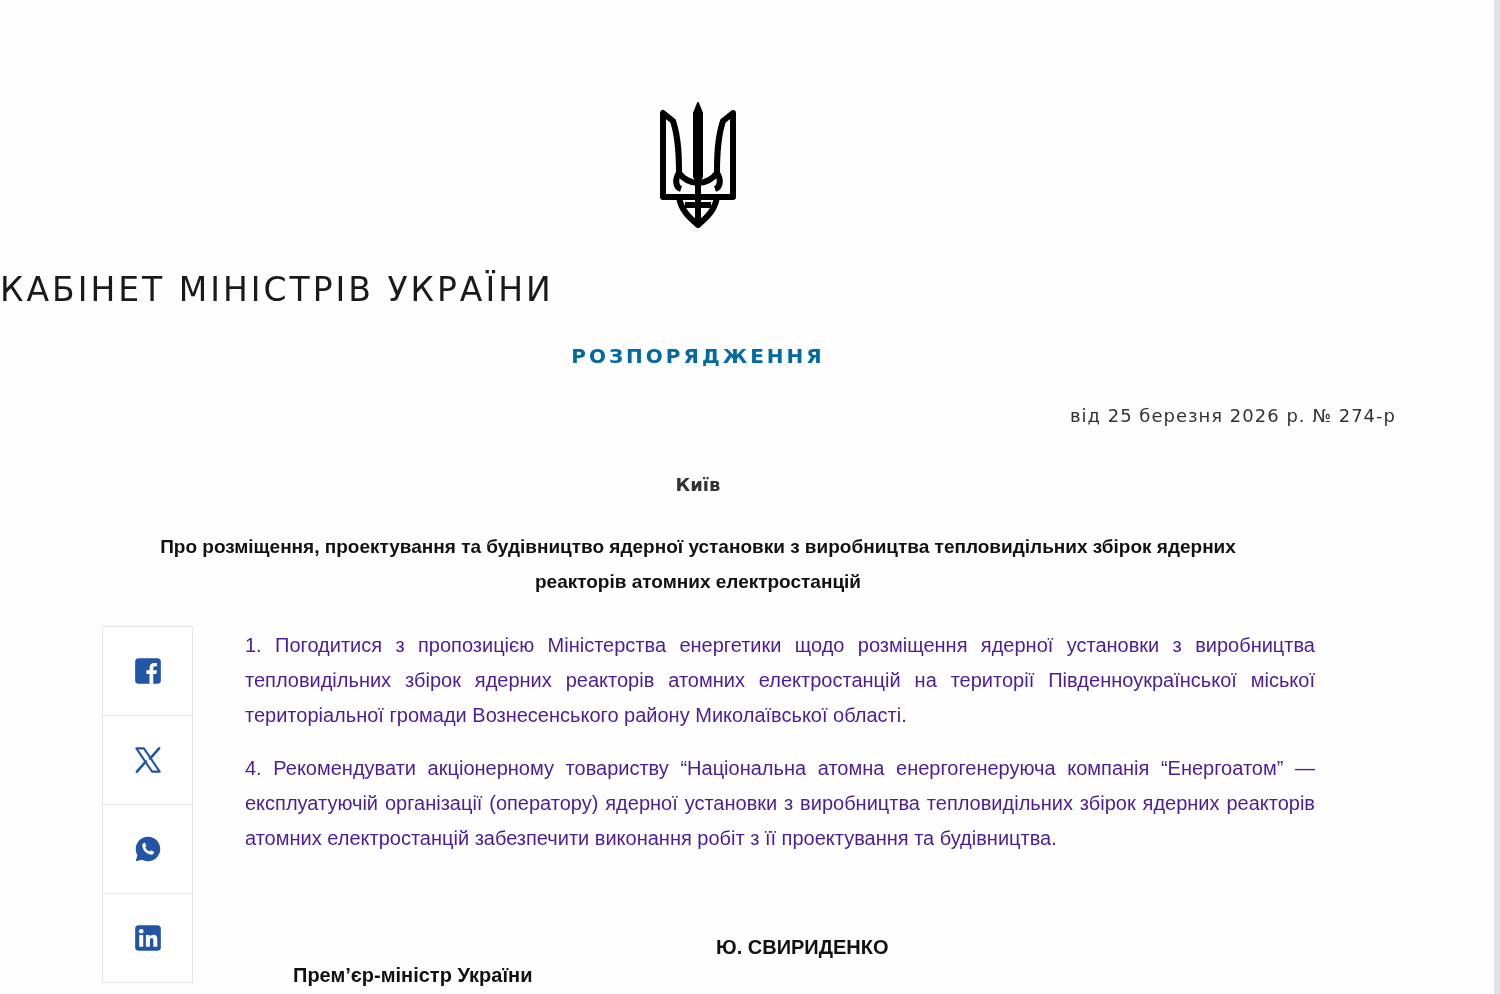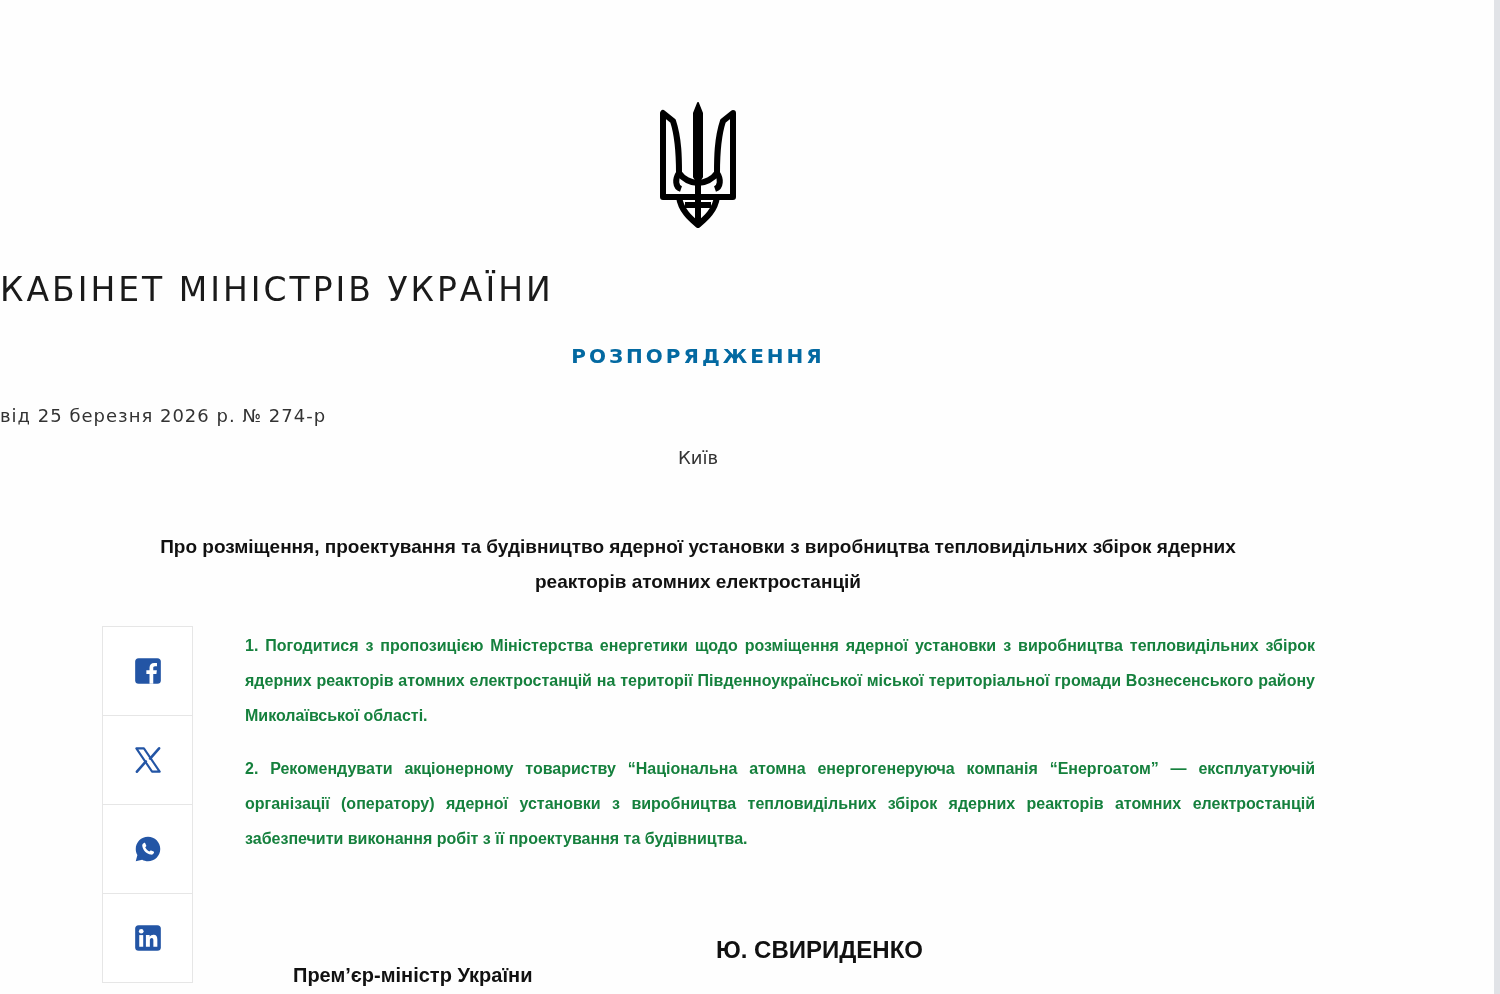--- a/index.html
+++ b/index.html
@@ -18,56 +18,55 @@
     .org-title {
       position: absolute; left: 0; width: 1396px; top: 270px; 
       font-size: 33px; letter-spacing: 3px; font-weight: 500; color: #1a1a1a;
       font-family: "DejaVu Sans", sans-serif;
     }
     .doc-type {
       position: absolute; left: 0; width: 1396px; top: 344px; text-align: center;
       font-size: 20px; letter-spacing: 3px; font-weight: bold; color: #0369a1;
     }
     .doc-date {
-      position: absolute; left: 0; width: 1396px; top: 405px; text-align: left;
+      position: absolute; left: 0; width: 1396px; top: 405px; text-align: right;
       font-size: 18px; letter-spacing: 1px; color: #333;
     }
     .doc-place {
-      position: absolute; left: 0; width: 1396px; top: 447px; text-align: center;
-      font-size: 18px; color: #333;
+      position: absolute; left: 0; width: 1396px; top: 474px; text-align: center;
+      font-size: 18px; color: #333; font-weight: bold;
     }
     .doc-heading {
       position: absolute; left: 120px; width: 1156px; top: 529px; text-align: center;
       font-size: 19px; font-weight: bold; line-height: 35px; color: #111;
       font-family: "Liberation Sans", sans-serif;
     }
     .share {
       position: absolute; left: 102px; top: 626px; width: 89px;
       border: 1px solid #e6e6e6; background: #fff;
     }
     .share-btn {
       height: 88px; display: flex; align-items: center; justify-content: center;
       border-bottom: 1px solid #e6e6e6; cursor: pointer;
     }
     .share-btn:last-child { border-bottom: none; }
     .share-btn svg { width: 28px; height: 28px; }
     .body-text {
       position: absolute; left: 245px; width: 1070px; top: 628px;
-      font-size: 16px; line-height: 35px; color: #15803d; text-align: justify;
+      font-size: 20px; line-height: 35px; color: #4c1d95; text-align: justify;
       font-family: "Liberation Sans", sans-serif;
-      font-weight: bold;
     }
     .body-text p { margin: 0 0 18px 0; }
     .sign-title {
       position: absolute; left: 293px; top: 936px; font-size: 20px; font-weight: bold; color: #111;
       font-family: "Liberation Sans", sans-serif;
       margin-top: 28px;
     }
     .sign-name {
-      position: absolute; left: 716px; top: 936px; font-size: 24px; font-weight: bold; color: #111;
+      position: absolute; left: 716px; top: 936px; font-size: 20px; font-weight: bold; color: #111;
       font-family: "Liberation Sans", sans-serif;
     }
   </style>
 </head>
 <body>
 
 <div class="scrollbar"></div>
 
 <svg class="emblem" viewBox="0 0 82 130">
   <g fill="none" stroke="#000" stroke-width="6" stroke-linejoin="round">
@@ -110,17 +109,17 @@
       <rect x="1" y="1" width="22" height="22" rx="3" fill="#2355a5"></rect>
       <rect x="4.5" y="9.5" width="3.4" height="10" fill="#fff"></rect>
       <circle cx="6.2" cy="6.2" r="2" fill="#fff"></circle>
       <path d="M10.2 9.5 H13.4 V11 C14 10 15.2 9.2 16.8 9.2 C19.2 9.2 20 10.8 20 13.3 V19.5 H16.6 V14 C16.6 12.8 16.3 12 15.2 12 C14.1 12 13.6 12.8 13.6 14 V19.5 H10.2 Z" fill="#fff"></path>
     </svg>
   </div>
 </div>
 
 <div class="body-text">
   <p>1. Погодитися з пропозицією Міністерства енергетики щодо розміщення ядерної установки з виробництва тепловидільних збірок ядерних реакторів атомних електростанцій на території Південноукраїнської міської територіальної громади Вознесенського району Миколаївської області.</p>
-  <p>2. Рекомендувати акціонерному товариству “Національна атомна енергогенеруюча компанія “Енергоатом” — експлуатуючій організації (оператору) ядерної установки з виробництва тепловидільних збірок ядерних реакторів атомних електростанцій забезпечити виконання робіт з її проектування та будівництва.</p>
+  <p>4. Рекомендувати акціонерному товариству “Національна атомна енергогенеруюча компанія “Енергоатом” — експлуатуючій організації (оператору) ядерної установки з виробництва тепловидільних збірок ядерних реакторів атомних електростанцій забезпечити виконання робіт з її проектування та будівництва.</p>
 </div>
 
 <div class="sign-title">Прем’єр-міністр України</div>
 <div class="sign-name">Ю. СВИРИДЕНКО</div>
 
 </body></html>

